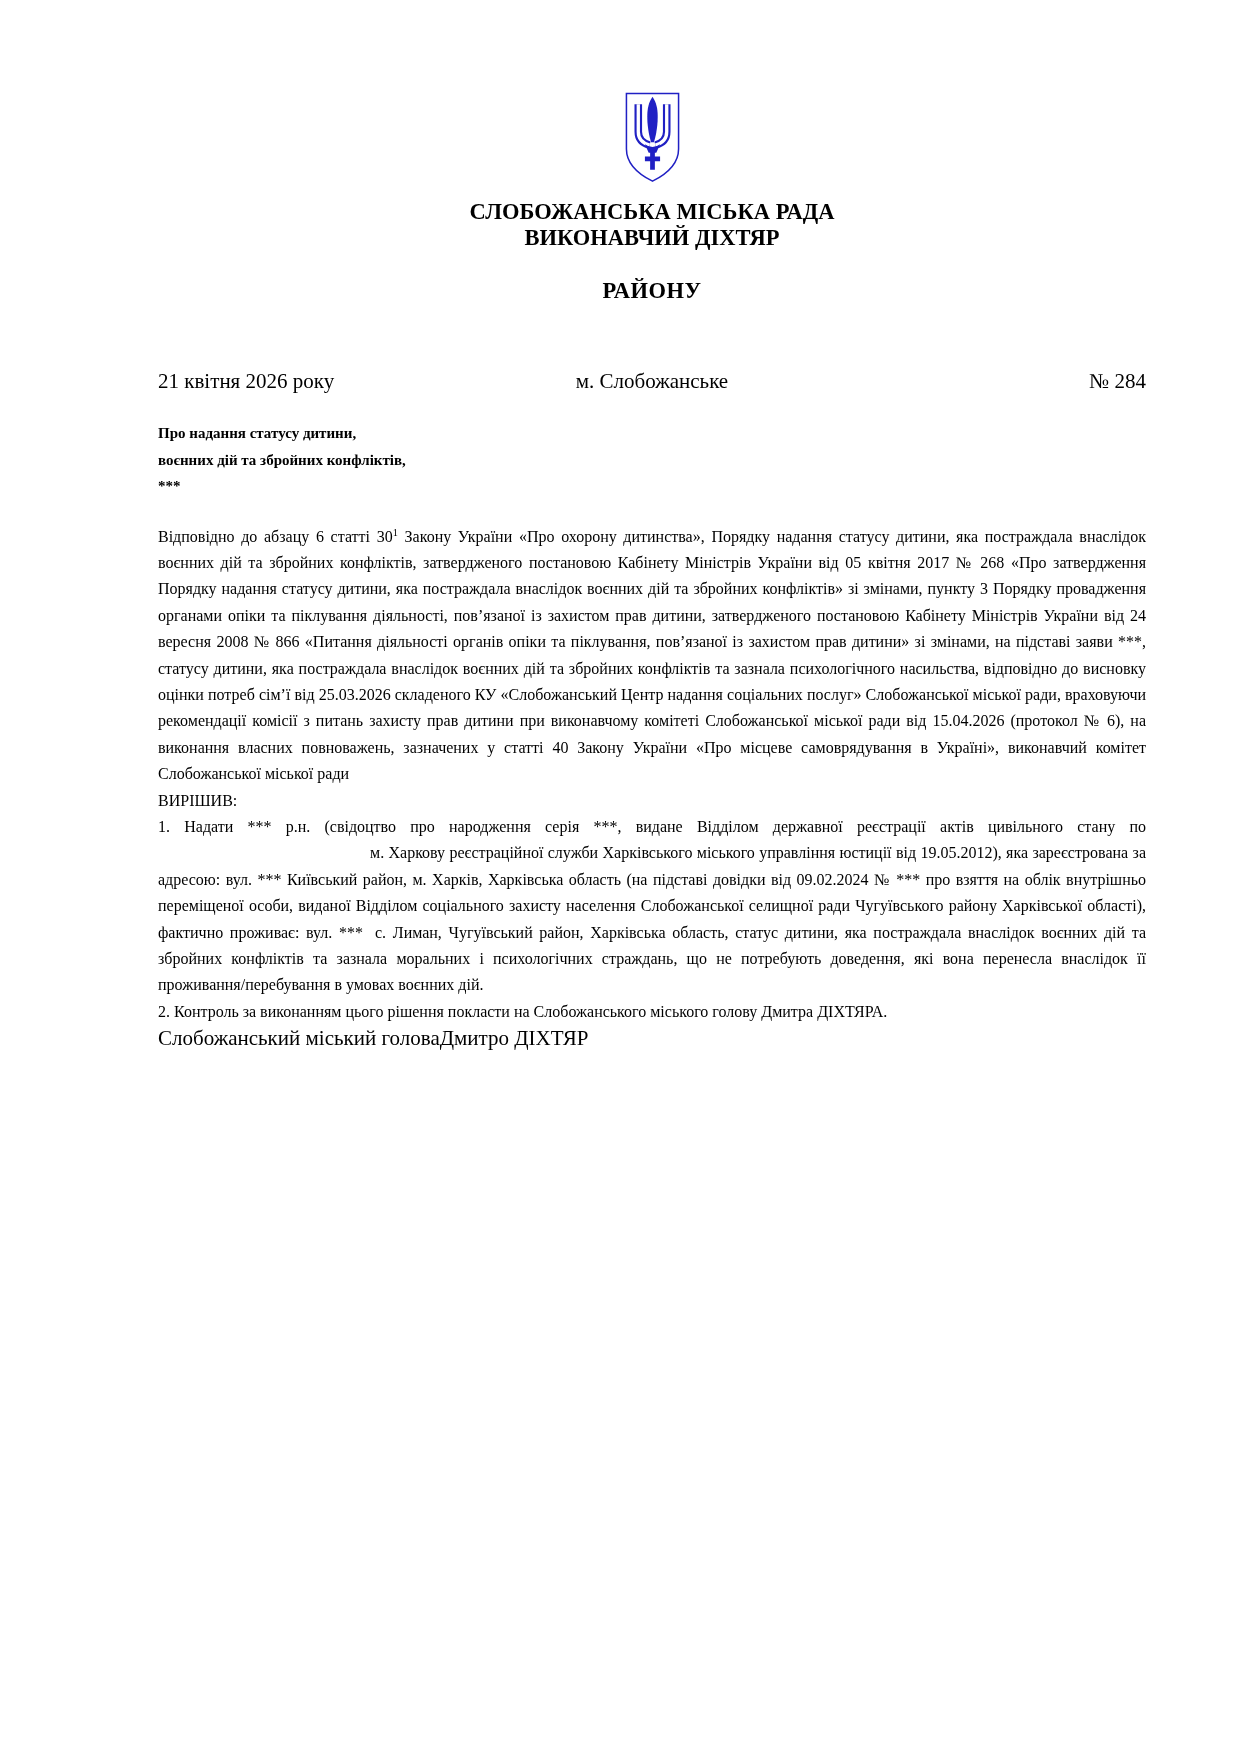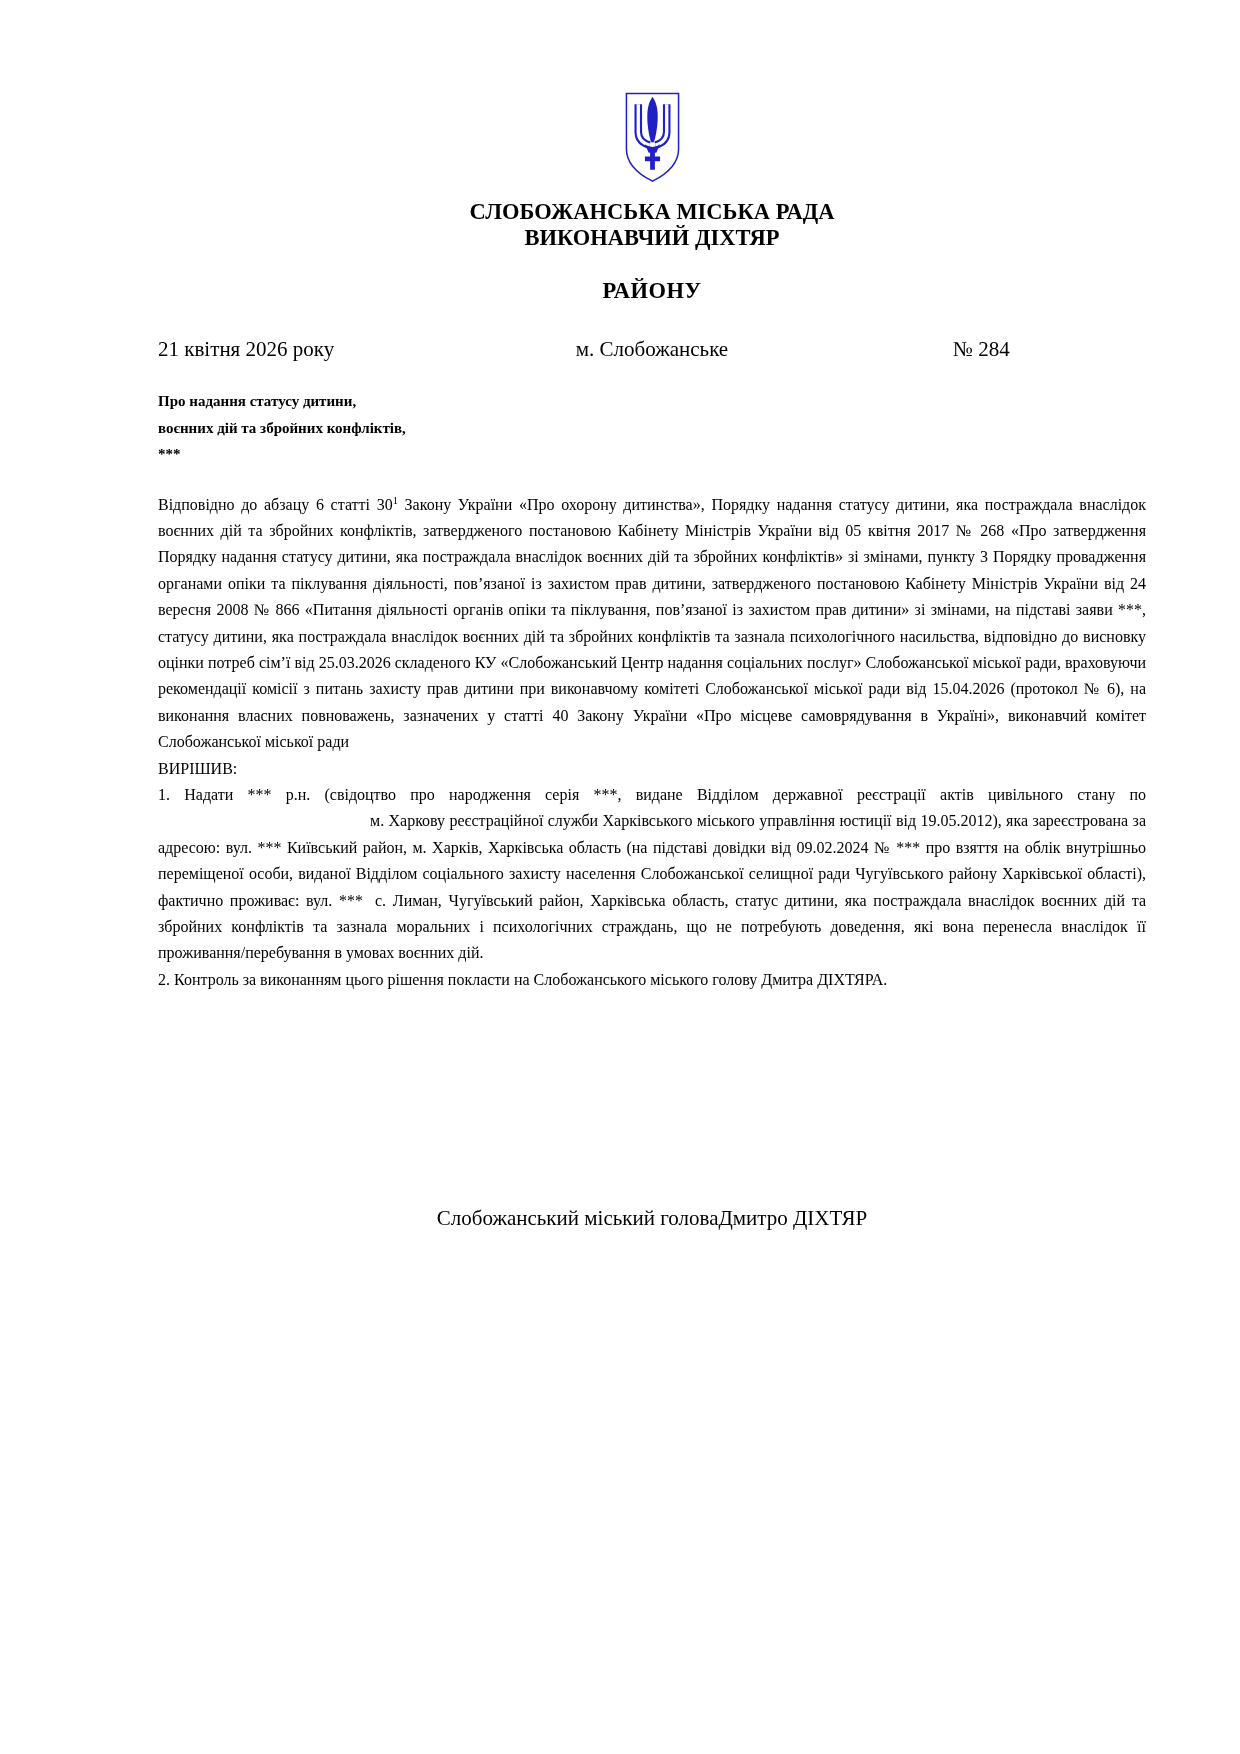--- a/index.html
+++ b/index.html
@@ -14,35 +14,35 @@
   .emblem-wrap svg { display:inline-block; }
   .emblem-stroke { stroke:var(--emblem-color,#2020c4); }
   .emblem-fill   { fill:var(--emblem-color,#2020c4); }
 
   .org-header { margin-top:12px; text-align:center; font-weight:bold;
                 font-size:22.5px; line-height:25.5px; }
   .doc-type   { margin-top:28px; text-align:center; font-weight:bold;
                 font-size:22.5px; letter-spacing:0.5px; }
 
   .date-row { margin-top:32px; display:flex; font-size:21px; line-height:26px; }
-  .date-row .cell { flex:1 1 0; }
+  .date-row .cell { flex:1 1 0;margin-top:32px; }
   .date-row .c-left  { text-align:left; }
   .date-row .c-mid   { text-align:center; }
-  .date-row .c-right { text-align:center; }
+  .date-row .c-right { text-align:right; }
 
   .subject { margin-top:26px; font-weight:bold; font-size:15px; line-height:26.5px; }
   .subject div { white-space:nowrap; }
 
   .body-text { margin-top:24px; font-size:16px; line-height:26.4px; }
   .body-text p { margin:0; text-align:justify; }
   .gap1 { display:inline-block; width:212px; }
   .gap2 { display:inline-block; width:12px; }
   sup { font-size:0.65em; line-height:0; }
 
-  .signature { margin-top:212px; display:flex; justify-content:center;
+  .signature { display:flex; justify-content:flex-start;
                font-size:21px; line-height:26px;font-family:Liberation Serif, serif; }
 </style>
 </head>
 <body>
 
 <div class="page">
   <div class="content">
 
     <div class="emblem-wrap">
       <svg width="57" height="91" viewBox="0 0 60 96" aria-hidden="true">

